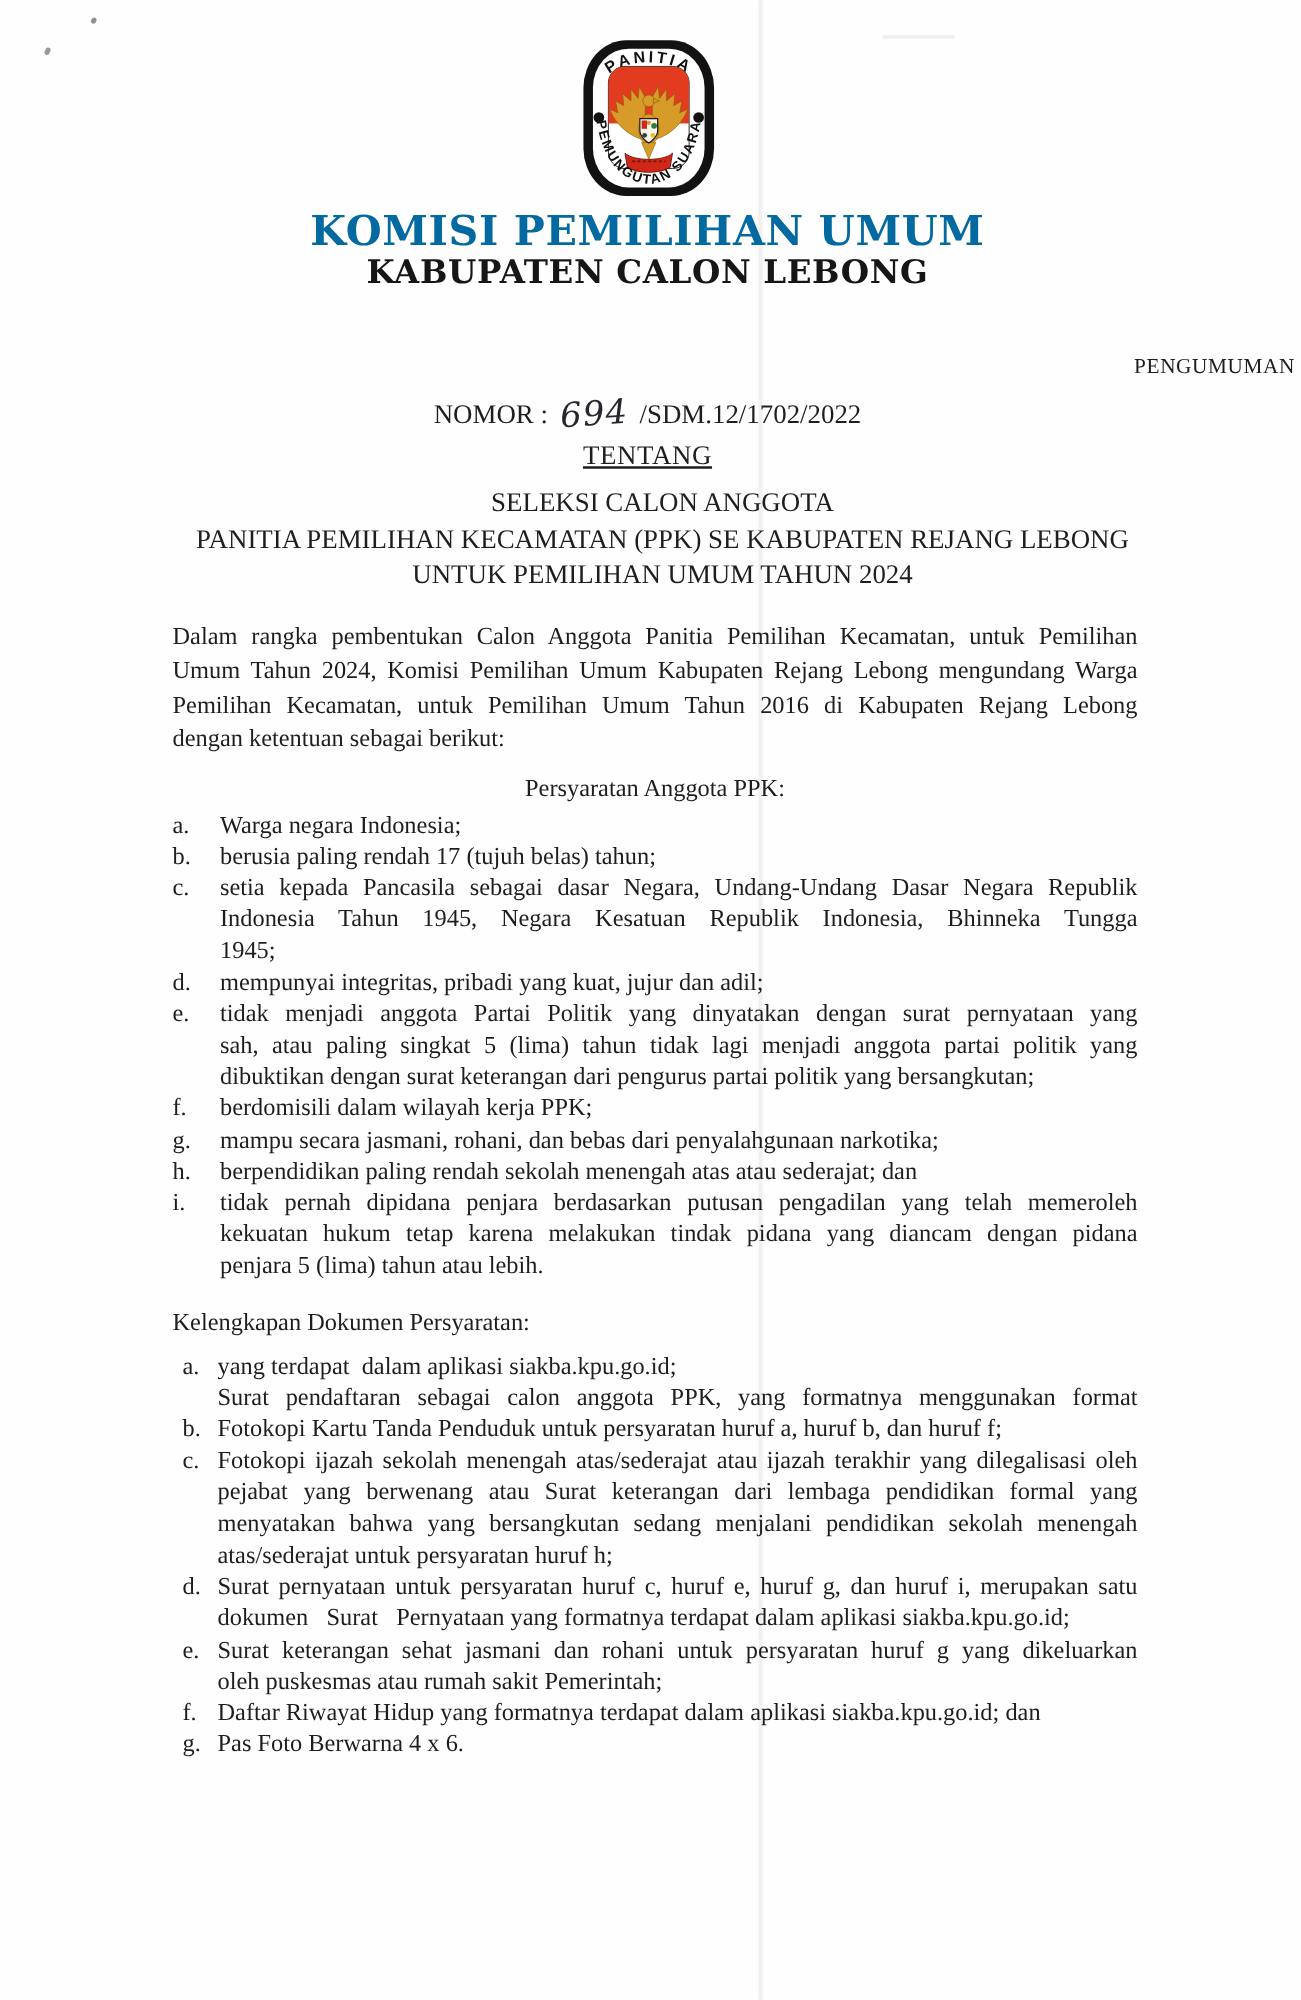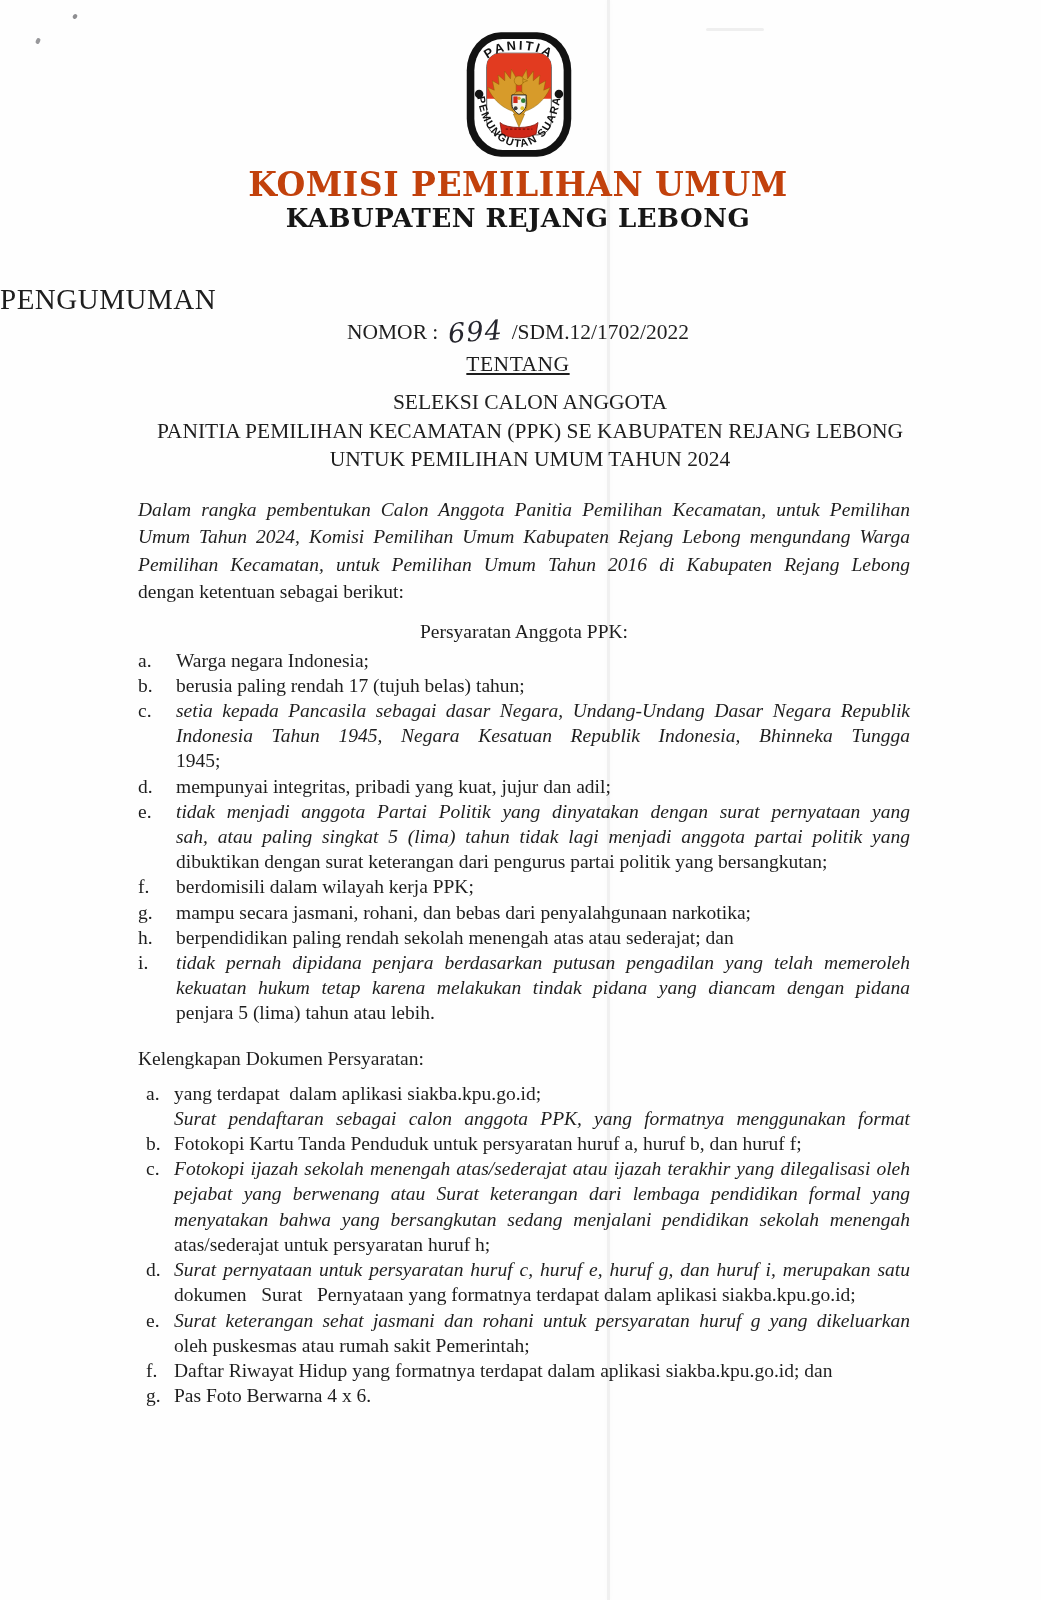--- a/index.html
+++ b/index.html
@@ -10,43 +10,43 @@
         background:rgba(70,70,70,0.075);box-shadow:0 0 4px rgba(0,0,0,0.03);}
   .speck1{position:absolute;left:73px;top:14px;width:4px;height:5px;background:rgba(50,50,55,.55);
           border-radius:2px;transform:rotate(40deg);}
   .speck2{position:absolute;left:36px;top:38px;width:4px;height:6px;background:rgba(50,50,55,.5);
           border-radius:2px;transform:rotate(25deg);}
   .dash{position:absolute;left:706px;top:28px;width:58px;height:3px;background:rgba(0,0,0,0.06);border-radius:2px;}
   
   .logo{position:absolute;left:462px;top:26px;width:114px;height:136px;}
   
   .org{position:absolute;left:0;top:165px;width:1036px;text-align:center;
-       font-family:"DejaVu Serif",serif;font-weight:bold;font-size:33px;letter-spacing:.5px;color:#c2410c;}
+       font-family:"DejaVu Serif",serif;font-weight:bold;font-size:33px;letter-spacing:.5px;color:#0369a1;}
   .region{position:absolute;left:0;top:203px;width:1036px;text-align:center;
        font-family:"DejaVu Serif",serif;font-weight:bold;font-size:26px;letter-spacing:.5px;color:#161616;}
-  .kind{position:absolute;left:0;top:283px;width:1036px;text-align:left;font-size:29px;letter-spacing:.5px;}
+  .kind{position:absolute;left:0;top:283px;width:1036px;text-align:right;font-size:17px;letter-spacing:.5px;}
   .nomor{position:absolute;left:0;top:314px;width:1036px;text-align:center;font-size:21.5px;}
   .hand{display:inline-block;font-family:"DejaVu Serif",serif;font-style:italic;font-size:27px;
         letter-spacing:1px;transform:rotate(-4deg) translateY(2px);color:#26262e;margin:0 4px;}
   .tentang{position:absolute;left:0;top:352px;width:1036px;text-align:center;font-size:21.5px;letter-spacing:.5px;text-decoration:underline;}
   .doctitle{position:absolute;left:12px;top:388px;width:1036px;text-align:center;font-size:21.5px;line-height:28.6px;}
   
   .content{position:absolute;left:138px;top:496px;width:772px;font-size:19.5px;}
   .para{line-height:27.4px;}
   .sec-h{margin-top:13px;line-height:25px;text-align:center;}
   .sec-h2{margin-top:6px;line-height:25px;padding-top:14px;}
   .list{margin-top:4px;line-height:25.2px;}
   .list.docs{margin-top:10px;}
   .li{display:flex;}
   .mk{flex:0 0 38px;}
   .docs .li{padding-left:8px;}
   .docs .mk{flex:0 0 28px;}
   .tx{flex:1;min-width:0;}
   .ln{white-space:pre-wrap;}
-  .ln.j{text-align:justify;text-align-last:justify;font-style:italic;}
+  .ln.j{text-align:justify;text-align-last:justify;}
 </style>
 </head>
 <body>
 
 <div class="page">
   <div class="fold"></div>
   <div class="speck1"></div>
   <div class="speck2"></div>
   <div class="dash"></div>
 
@@ -88,21 +88,21 @@
     </g>
     <text font-family="Liberation Sans, sans-serif" font-size="13.5" font-weight="bold" fill="#121212" letter-spacing="2.5">
       <textPath href="#arcTop" startOffset="50%" text-anchor="middle">PANITIA</textPath>
     </text>
     <text font-family="Liberation Sans, sans-serif" font-size="11.5" font-weight="bold" fill="#121212" letter-spacing="1.5">
       <textPath href="#arcBot" startOffset="50%" text-anchor="middle">PEMUNGUTAN SUARA</textPath>
     </text>
   </svg>
 
   <div class="org">KOMISI PEMILIHAN UMUM</div>
-  <div class="region">KABUPATEN REJANG LEBONG</div>
+  <div class="region">KABUPATEN CALON LEBONG</div>
 
   <div class="kind">PENGUMUMAN</div>
   <div class="nomor">
     <span>NOMOR :</span>
     <span class="hand">694</span>
     <span>/SDM.12/1702/2022</span>
   </div>
   <div class="tentang">TENTANG</div>
 
   <div class="doctitle">

